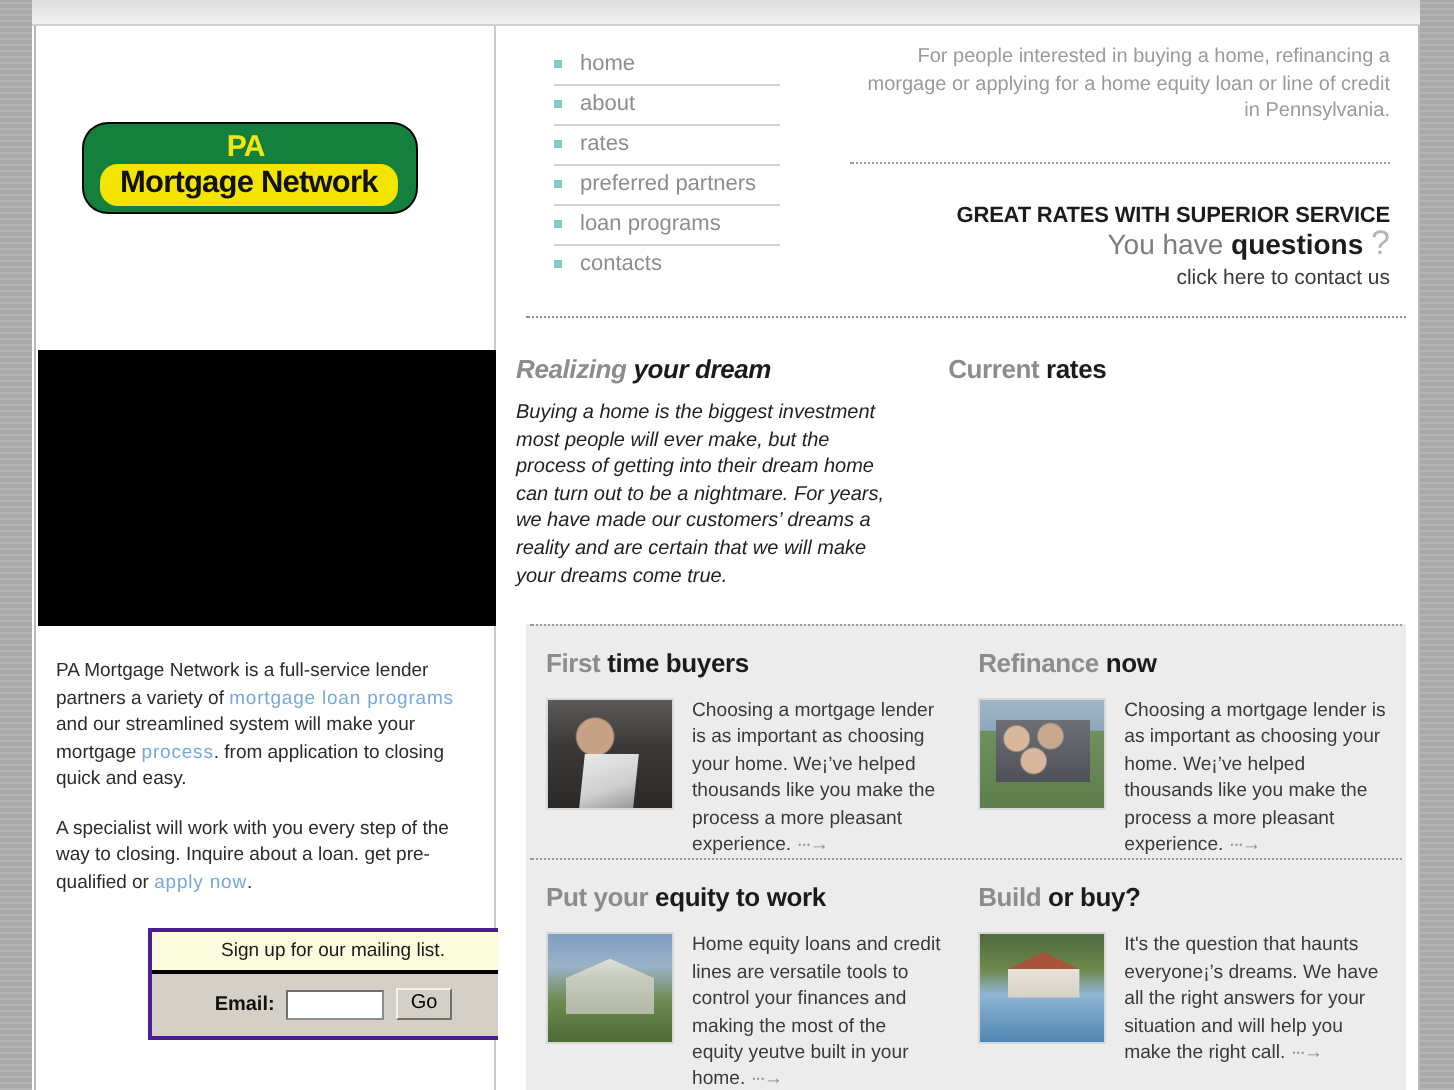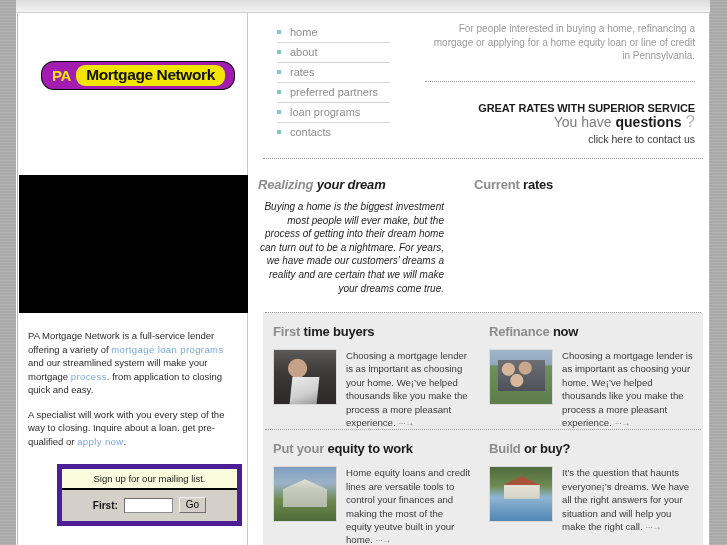--- a/index.html
+++ b/index.html
@@ -55,24 +55,25 @@
     box-sizing: border-box;
     border-right: 1px solid #c9c9c9;
     background: #ffffff;
   }
 
   #logo-wrap {
     position: absolute; left: 24px; top: 49px;
   }
   .logo-pill {
     display: inline-flex; align-items: center;
-    background: #a21caf;
+    background: #15803d;
     border-radius: 12px;
     padding: 3px 9px 3px 8px;
     box-shadow: 0 0 0 1px #000;
+    flex-direction: column;
   }
   .logo-pa {
     color: #f5e713;
     font-weight: bold;
     font-size: 15px;
     letter-spacing: -0.3px;
     font-family: "Liberation Sans", sans-serif;
     padding: 0 5px 0 2px;
   }
   .logo-name {
@@ -96,23 +97,23 @@
     position: absolute; left: 10px; top: 316px;
     width: 212px;
     font-size: 9.5px;
     line-height: 13.5px;
     color: #2b2b2b;
   }
   #intro p { margin: 0 0 11px 0; }
   #intro a { color: #77a8dd; text-decoration: none; letter-spacing: .4px; }
 
   #mail-box {
-    position: absolute; left: 39px; top: 451px;
+    position: absolute; left: 56px; top: 451px;
     width: 185px;
-    border: 5px solid #4c1d95;
+    border: 2px solid #4c1d95;
     box-sizing: border-box;
     background: #d4d0c8;
   }
   #mail-head {
     background: #fbfbdd;
     border-bottom: 2px solid #000;
     text-align: center;
     font-size: 9.5px;
     color: #1a1a1a;
     padding: 4px 2px 4px 2px;
@@ -232,21 +233,20 @@
     color: #8c8c8c;
     margin: 0 0 8px 0;
     letter-spacing: -0.2px;
   }
   .sec-head b { color: #1b1b1b; }
 
   #dream-text {
     font-size: 10px; line-height: 13.6px; color: #1f1f1f;
     width: 186px;
     margin: 0;
-    text-align: right;
   }
 
   
   #gray-block {
     position: absolute; left: 14px; right: 6px; top: 299px; bottom: 0;
     background: #ececec;
   }
   .gray-rule {
     border-top: 1px dotted #9b9b9b;
     margin: 0 2px;
@@ -339,28 +339,28 @@
       <div id="logo-wrap">
         <span class="logo-pill">
           <span class="logo-pa">PA</span>
           <span class="logo-name">Mortgage Network</span>
         </span>
       </div>
 
       <div id="hero-image"></div>
 
       <div id="intro">
-        <p><span>PA Mortgage Network is a full-service lender offering a variety of </span><a href="#">mortgage loan programs</a><span> and our streamlined system will make your mortgage </span><a href="#">process</a><span>. from application to closing quick and easy.</span></p>
+        <p><span>PA Mortgage Network is a full-service lender partners a variety of </span><a href="#">mortgage loan programs</a><span> and our streamlined system will make your mortgage </span><a href="#">process</a><span>. from application to closing quick and easy.</span></p>
         <p><span>A specialist will work with you every step of the way to closing. Inquire about a loan. get pre-qualified or </span><a href="#">apply now</a><span>.</span></p>
       </div>
 
       <div id="mail-box">
         <div id="mail-head">Sign up for our mailing list.</div>
         <div id="mail-body">
-          <span class="lbl">First:</span>
+          <span class="lbl">Email:</span>
           <input id="email-input" type="text" placeholder="" style="">
           <button id="go-btn">Go</button>
         </div>
       </div>
     </div>
 
     <div id="right-col">
 
       <div id="header-zone">
 

